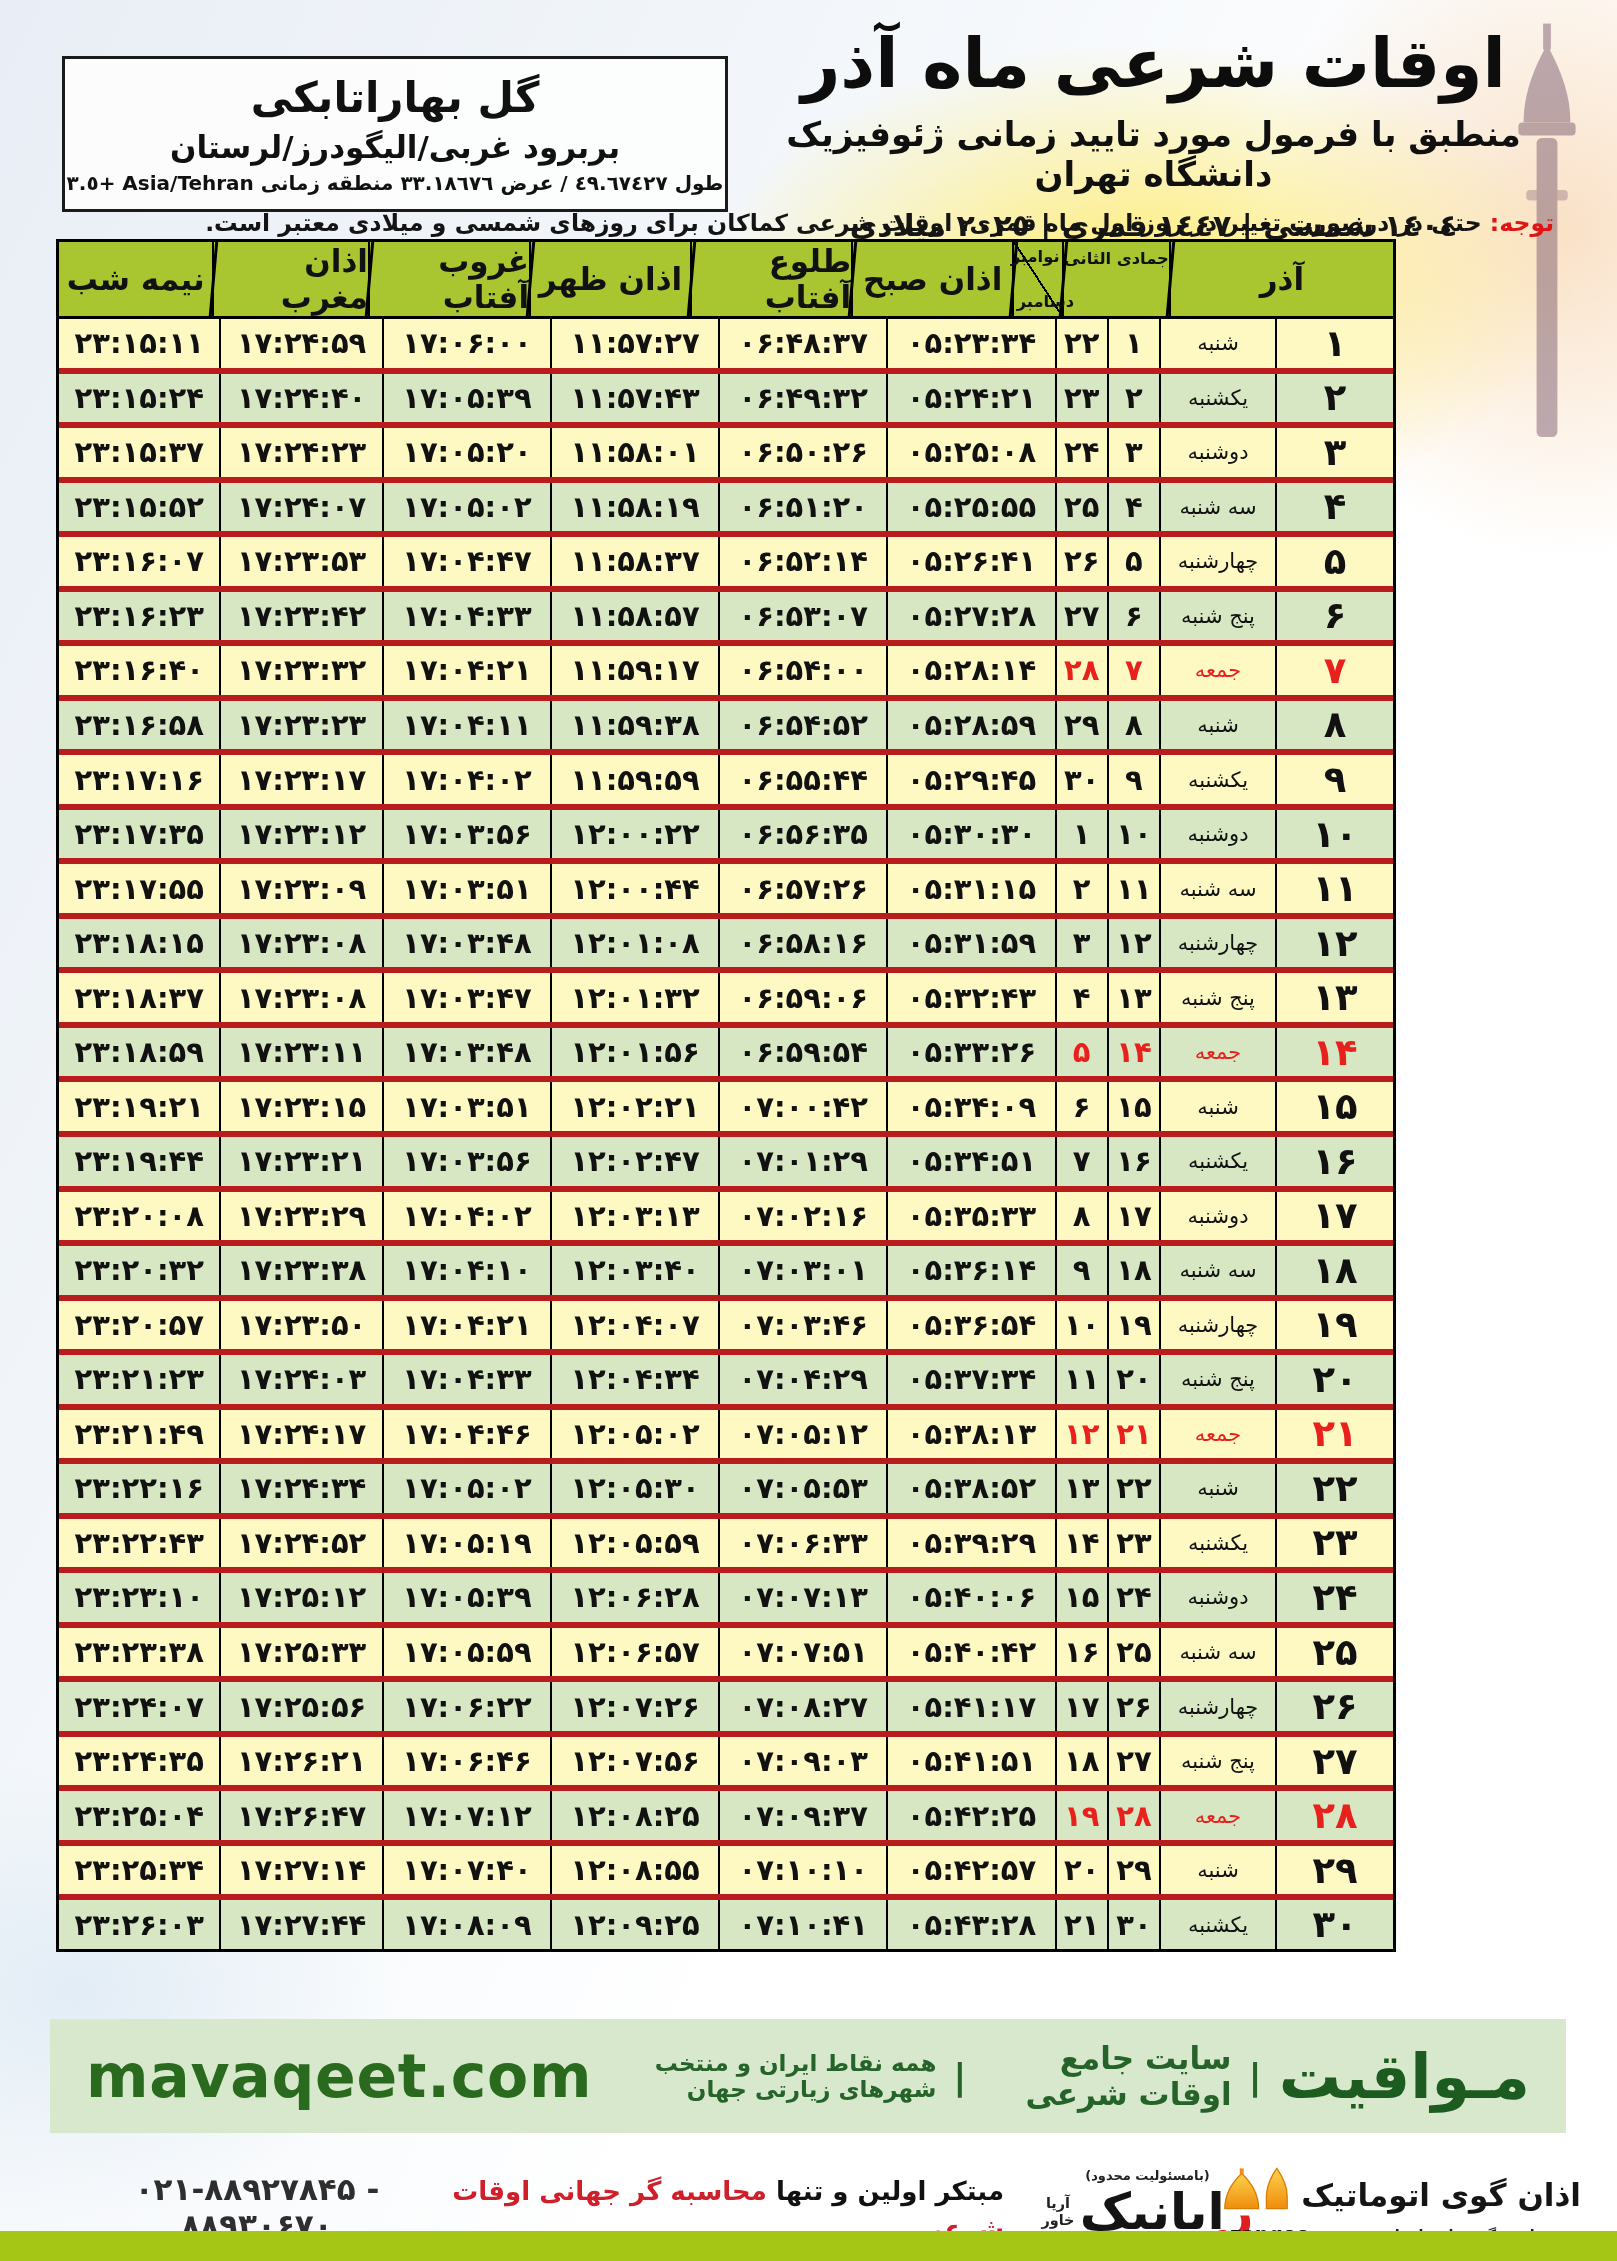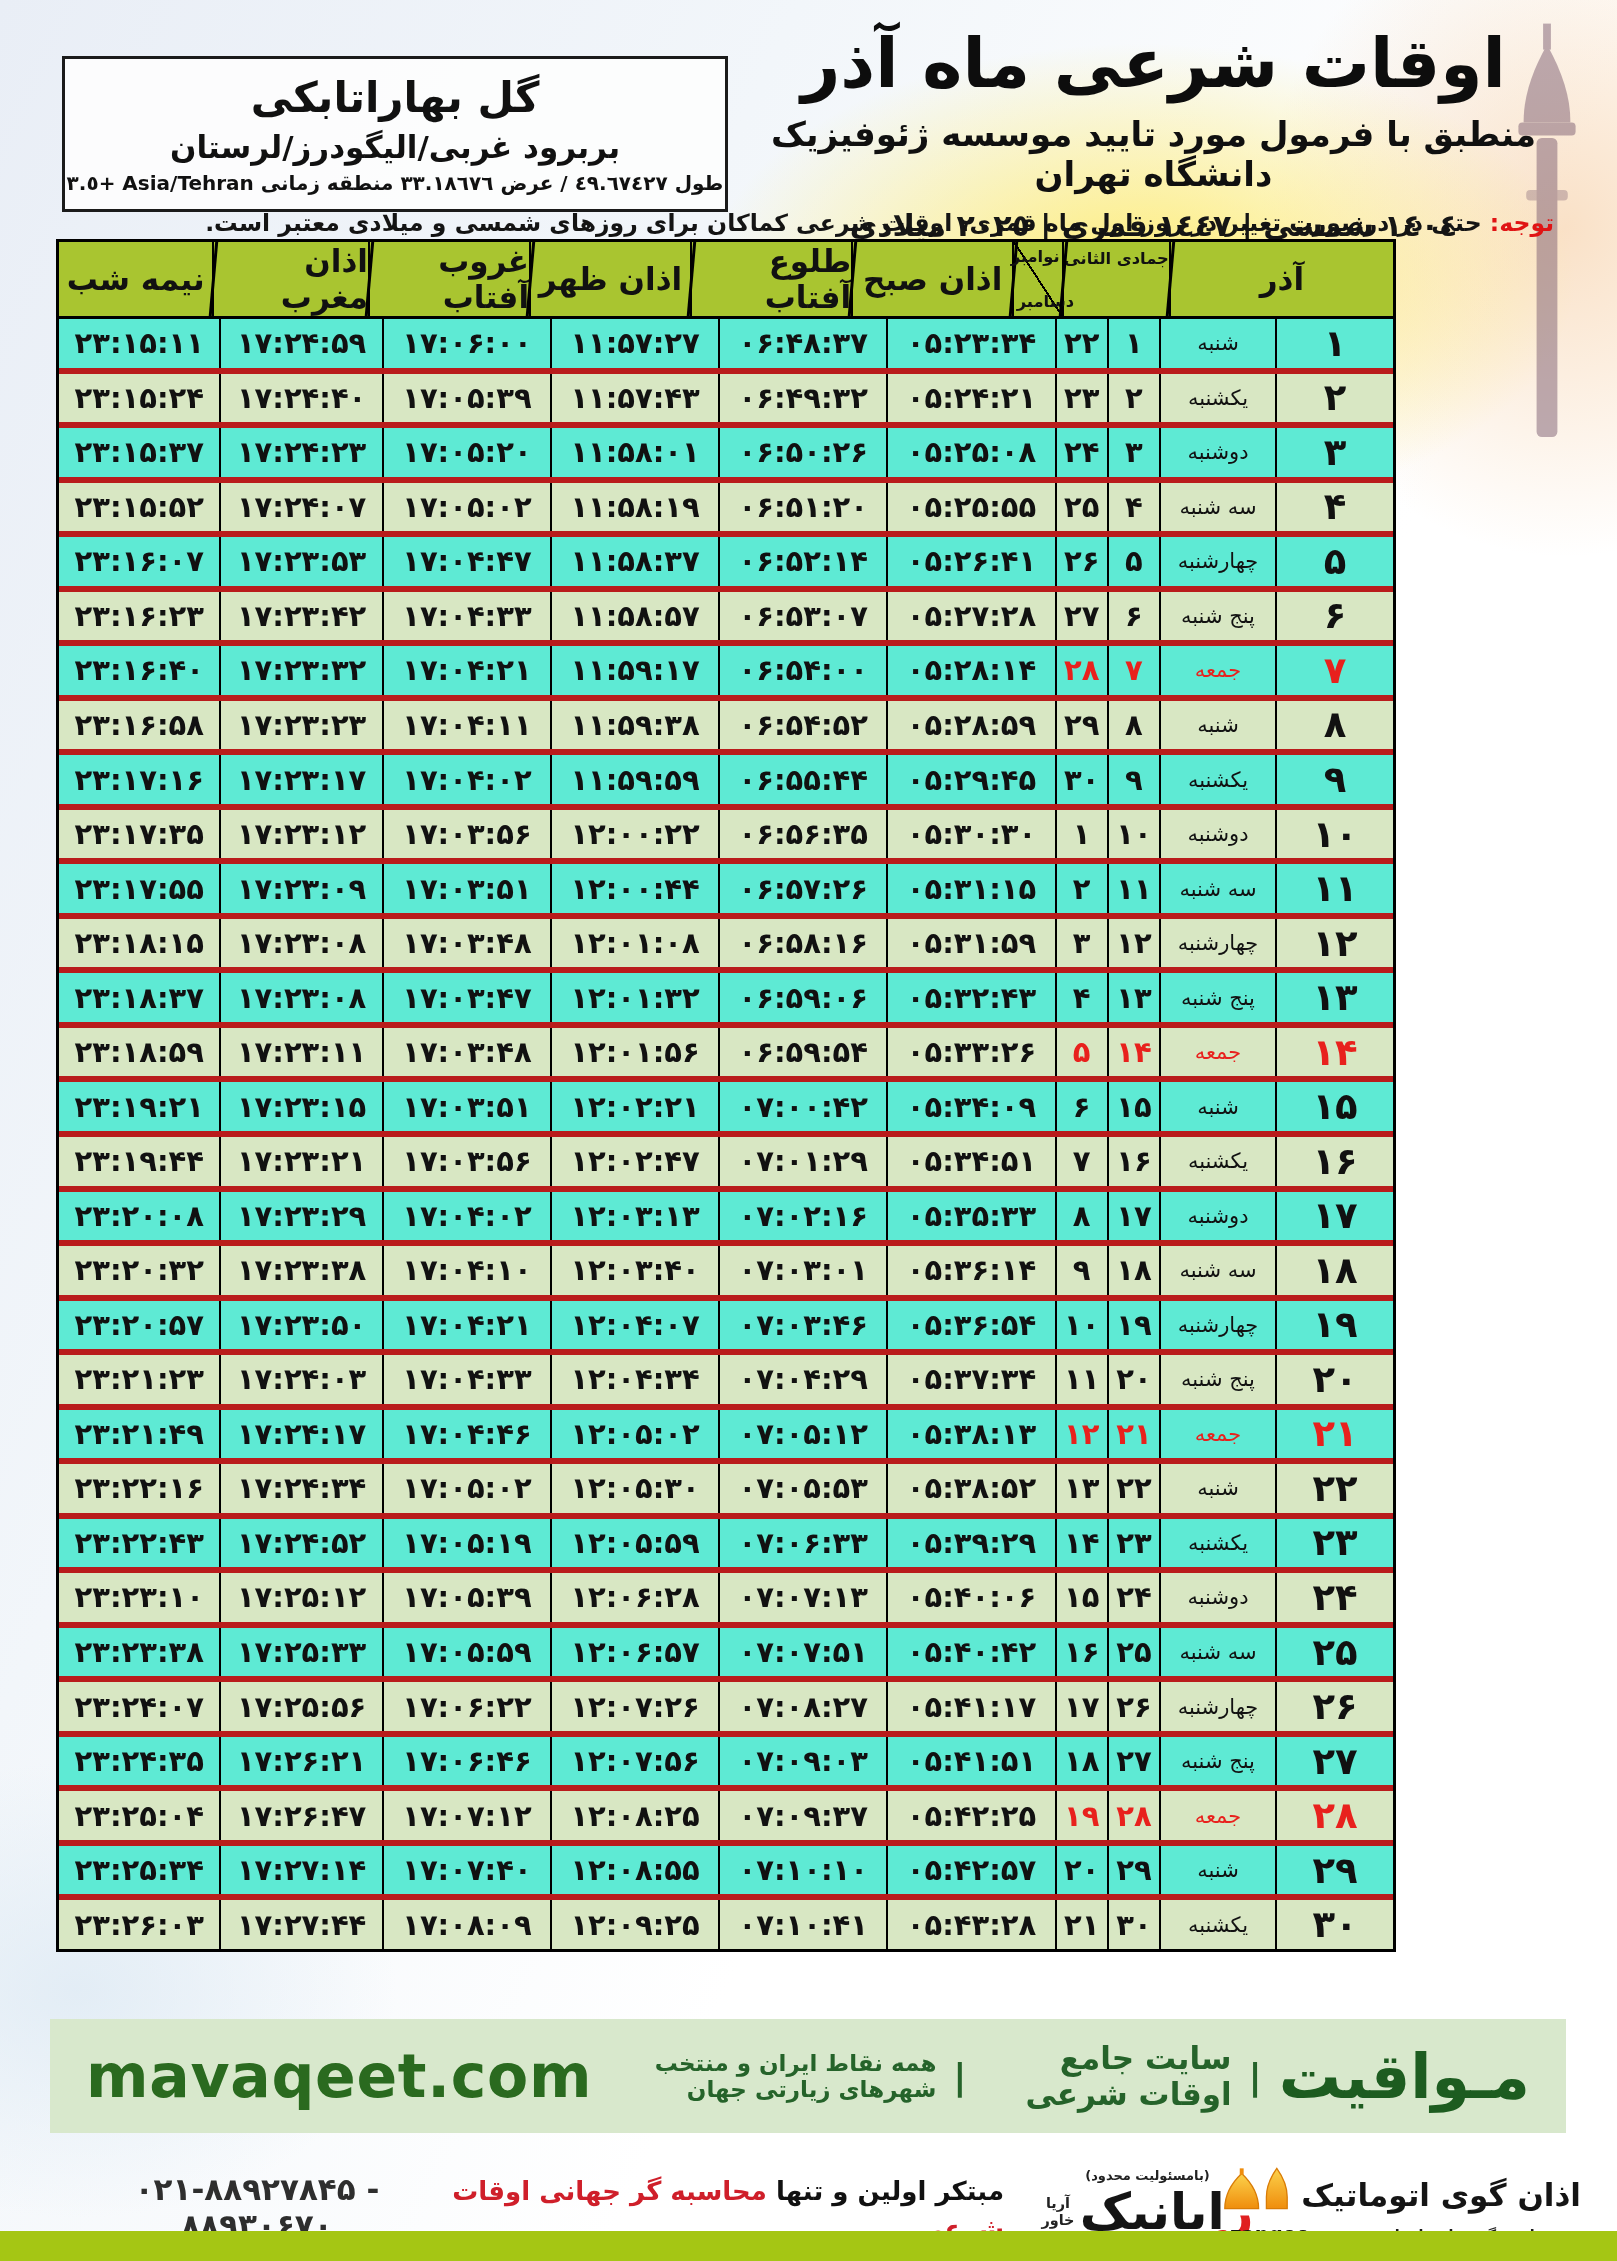--- a/index.html
+++ b/index.html
@@ -41,21 +41,21 @@
     flex:0 0 74px;
     grid-template-columns:280fr 280fr 290fr 290fr 290fr 290fr 90fr 90fr 400fr;
     background:#a9c530;border-bottom:3.3px solid #000;
   }
   .row{
     flex:1;
     grid-template-columns:280fr 280fr 290fr 290fr 290fr 290fr 90fr 90fr 200fr 200fr;
     border-top:6px solid #b91c1c;
   }
   .row:first-child{border-top:none;}
-  .row.odd{background:#5eead4;}
+  .row.odd{background:#fef9c3;}
   .row.even{background:#d8e7c3;}
   .hcell,.cell{
     position:relative;display:flex;align-items:center;justify-content:center;
     border-right:2px solid #000;overflow:visible;
   }
   .hcell:last-child,.cell:last-child{border-right:none;}
   .hcell{font-weight:800;font-size:31px;direction:rtl;}
   .hcell.slant::before{
     content:"";position:absolute;left:-2px;top:-2.6px;bottom:-2.6px;width:2.6px;background:#000;transform:rotate(5deg);
   }
@@ -117,21 +117,21 @@
       <rect x="42" y="90" width="16" height="230" rx="4"></rect>
       <path d="M50 18 C62 40 68 58 68 78 L32 78 C32 58 38 40 50 18 Z"></path>
       <rect x="47" y="2" width="6" height="20"></rect>
       <rect x="28" y="78" width="44" height="10" rx="3"></rect>
       <rect x="34" y="130" width="32" height="8" rx="3" opacity=".7"></rect>
     </g>
   </svg>
 
   <div class="title-block">
     <div class="title">اوقات شرعی ماه آذر</div>
-    <div class="subtitle">منطبق با فرمول مورد تایید موسسه ژئوفیزیک دانشگاه تهران</div>
+    <div class="subtitle">منطبق با فرمول مورد تایید زمانی ژئوفیزیک دانشگاه تهران</div>
     <div class="dates">١٤٠٤ شمسی | ١٤٤٧ قمری | ٢٠٢٥ میلادی</div>
   </div>
 
   <div class="info-box">
     <div class="loc-name">گل بهاراتابکی</div>
     <div class="loc-region">بربرود غربی/الیگودرز/لرستان</div>
     <div class="loc-coords">طول ٤٩.٦٧٤٢٧ / عرض ٣٣.١٨٦٧٦ منطقه زمانی Asia/Tehran +٣.٥</div>
   </div>
 
   <div class="note-line"><span class="note-label">توجه:</span><span> حتی در درصورت تغییر در روز اول ماه قمری، اوقات شرعی کماکان برای روزهای شمسی و میلادی معتبر است.</span></div>

